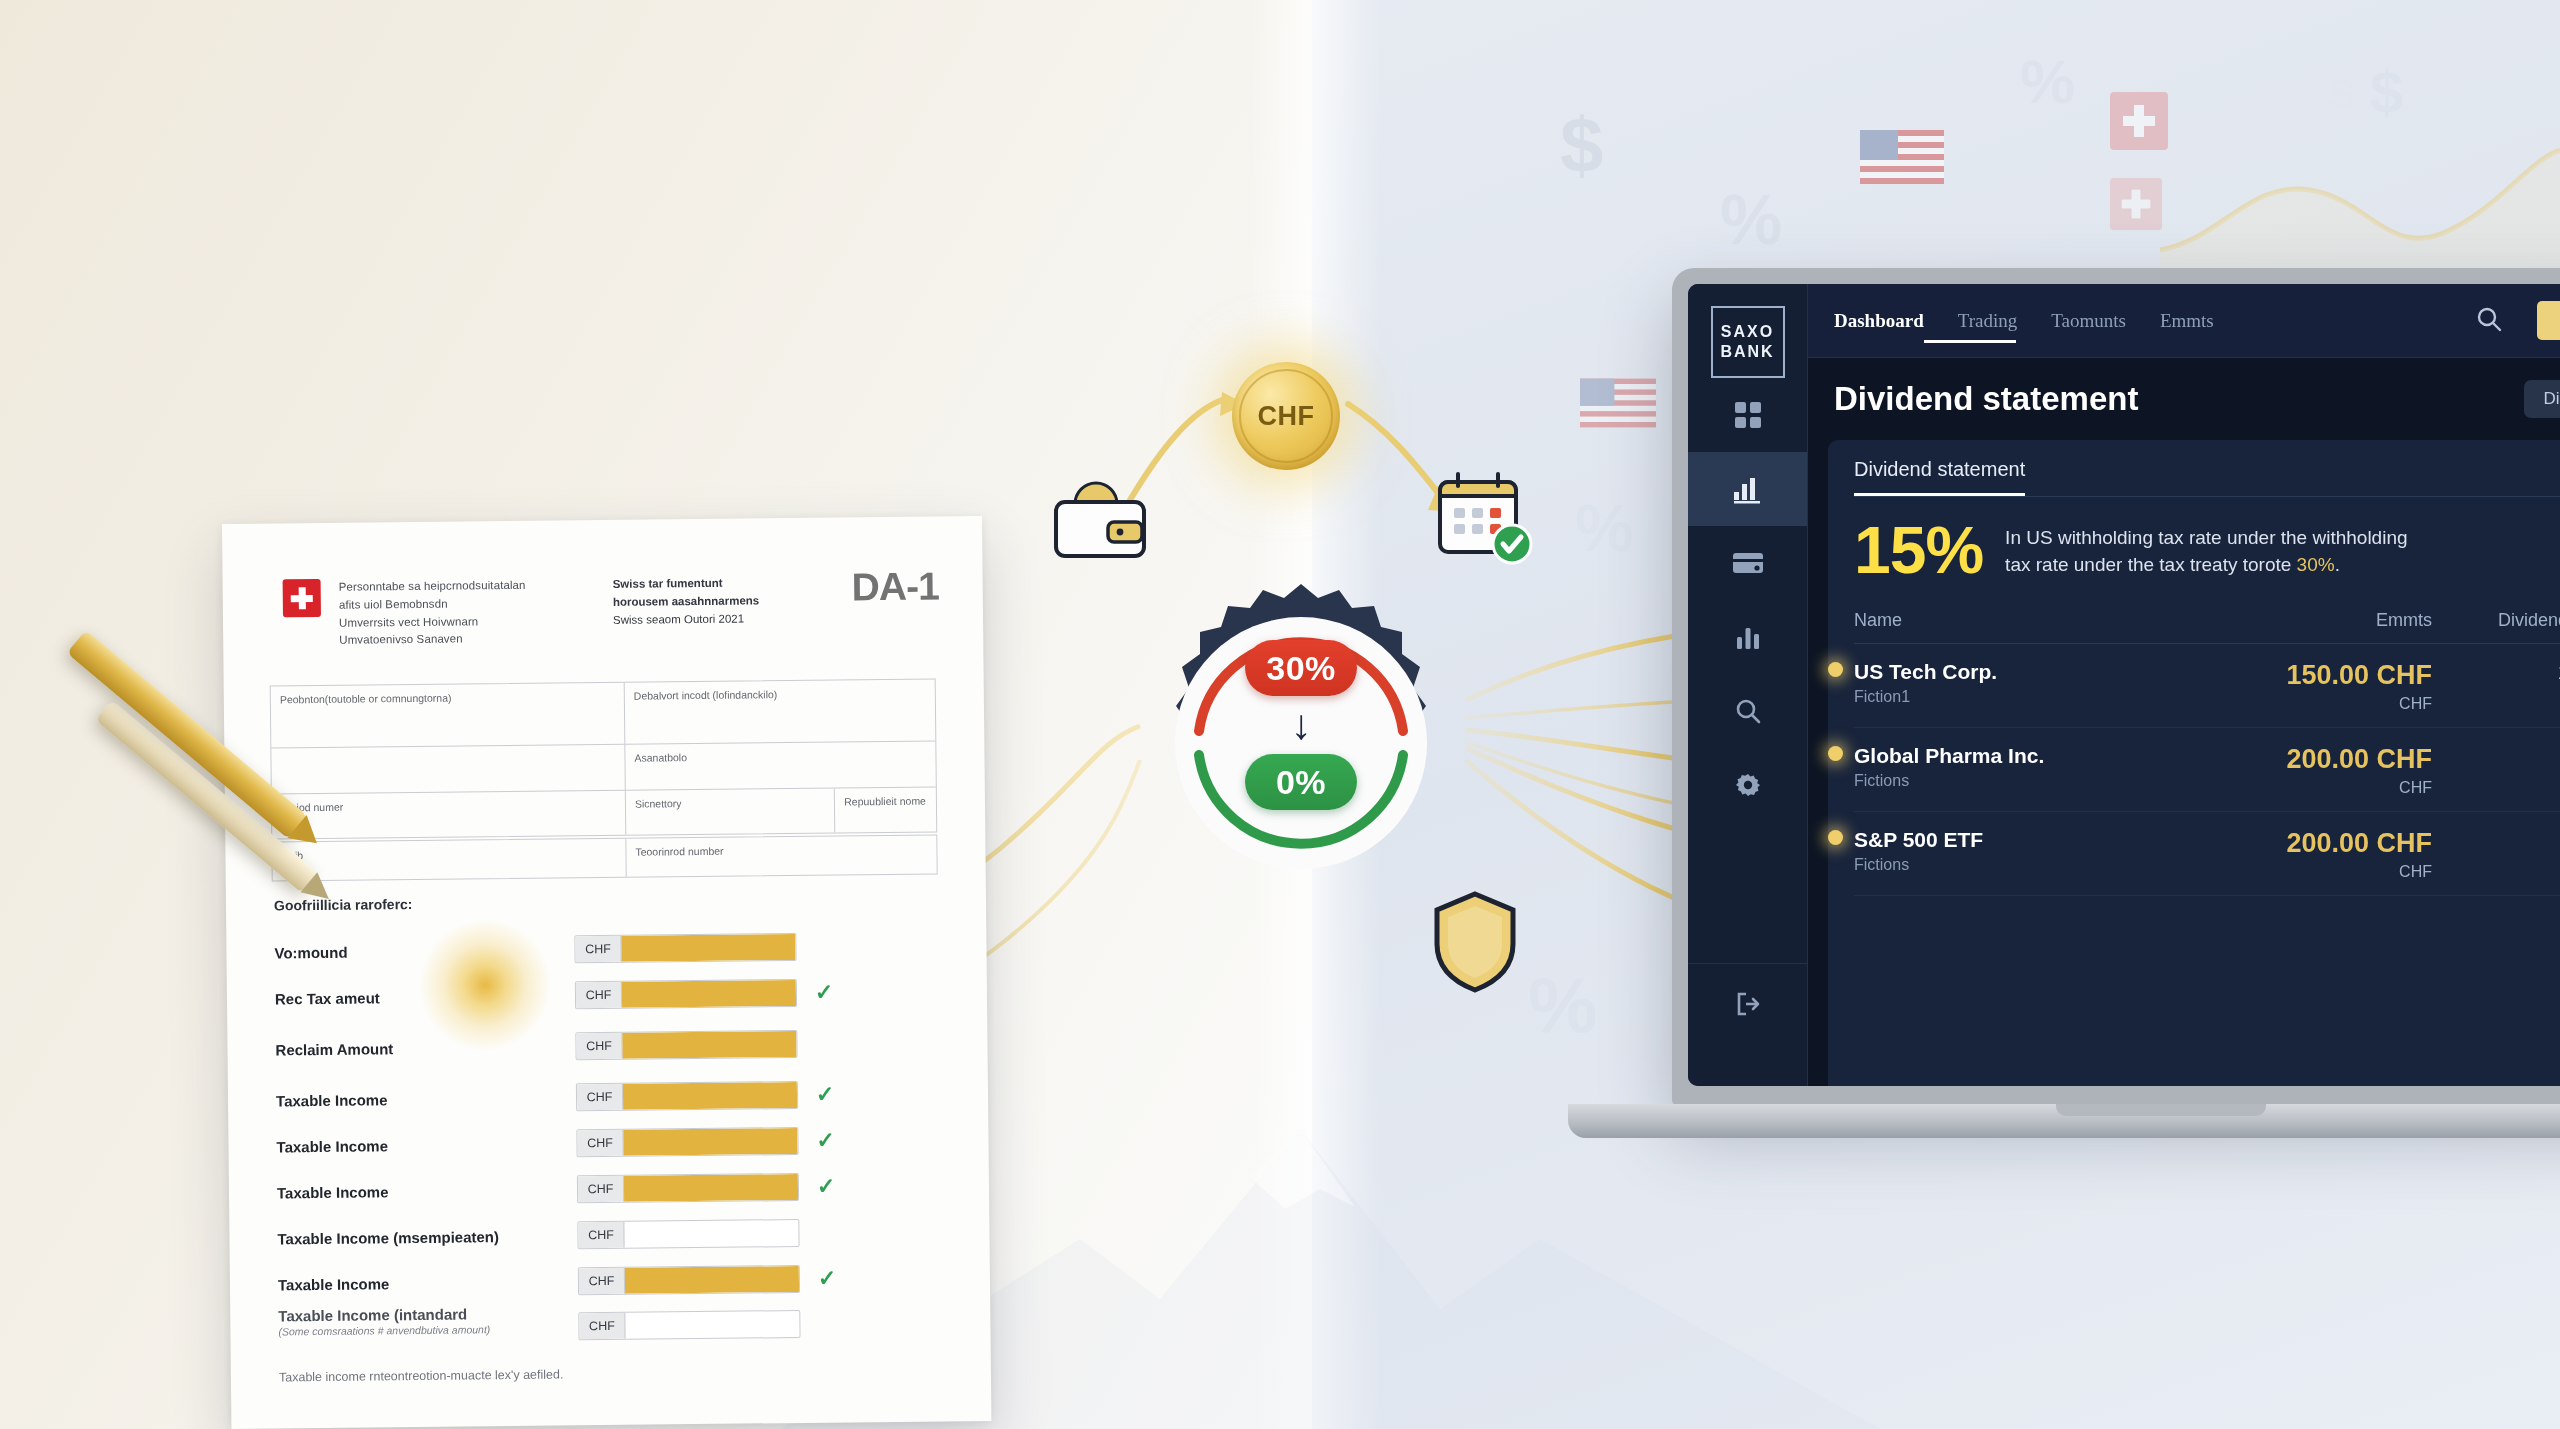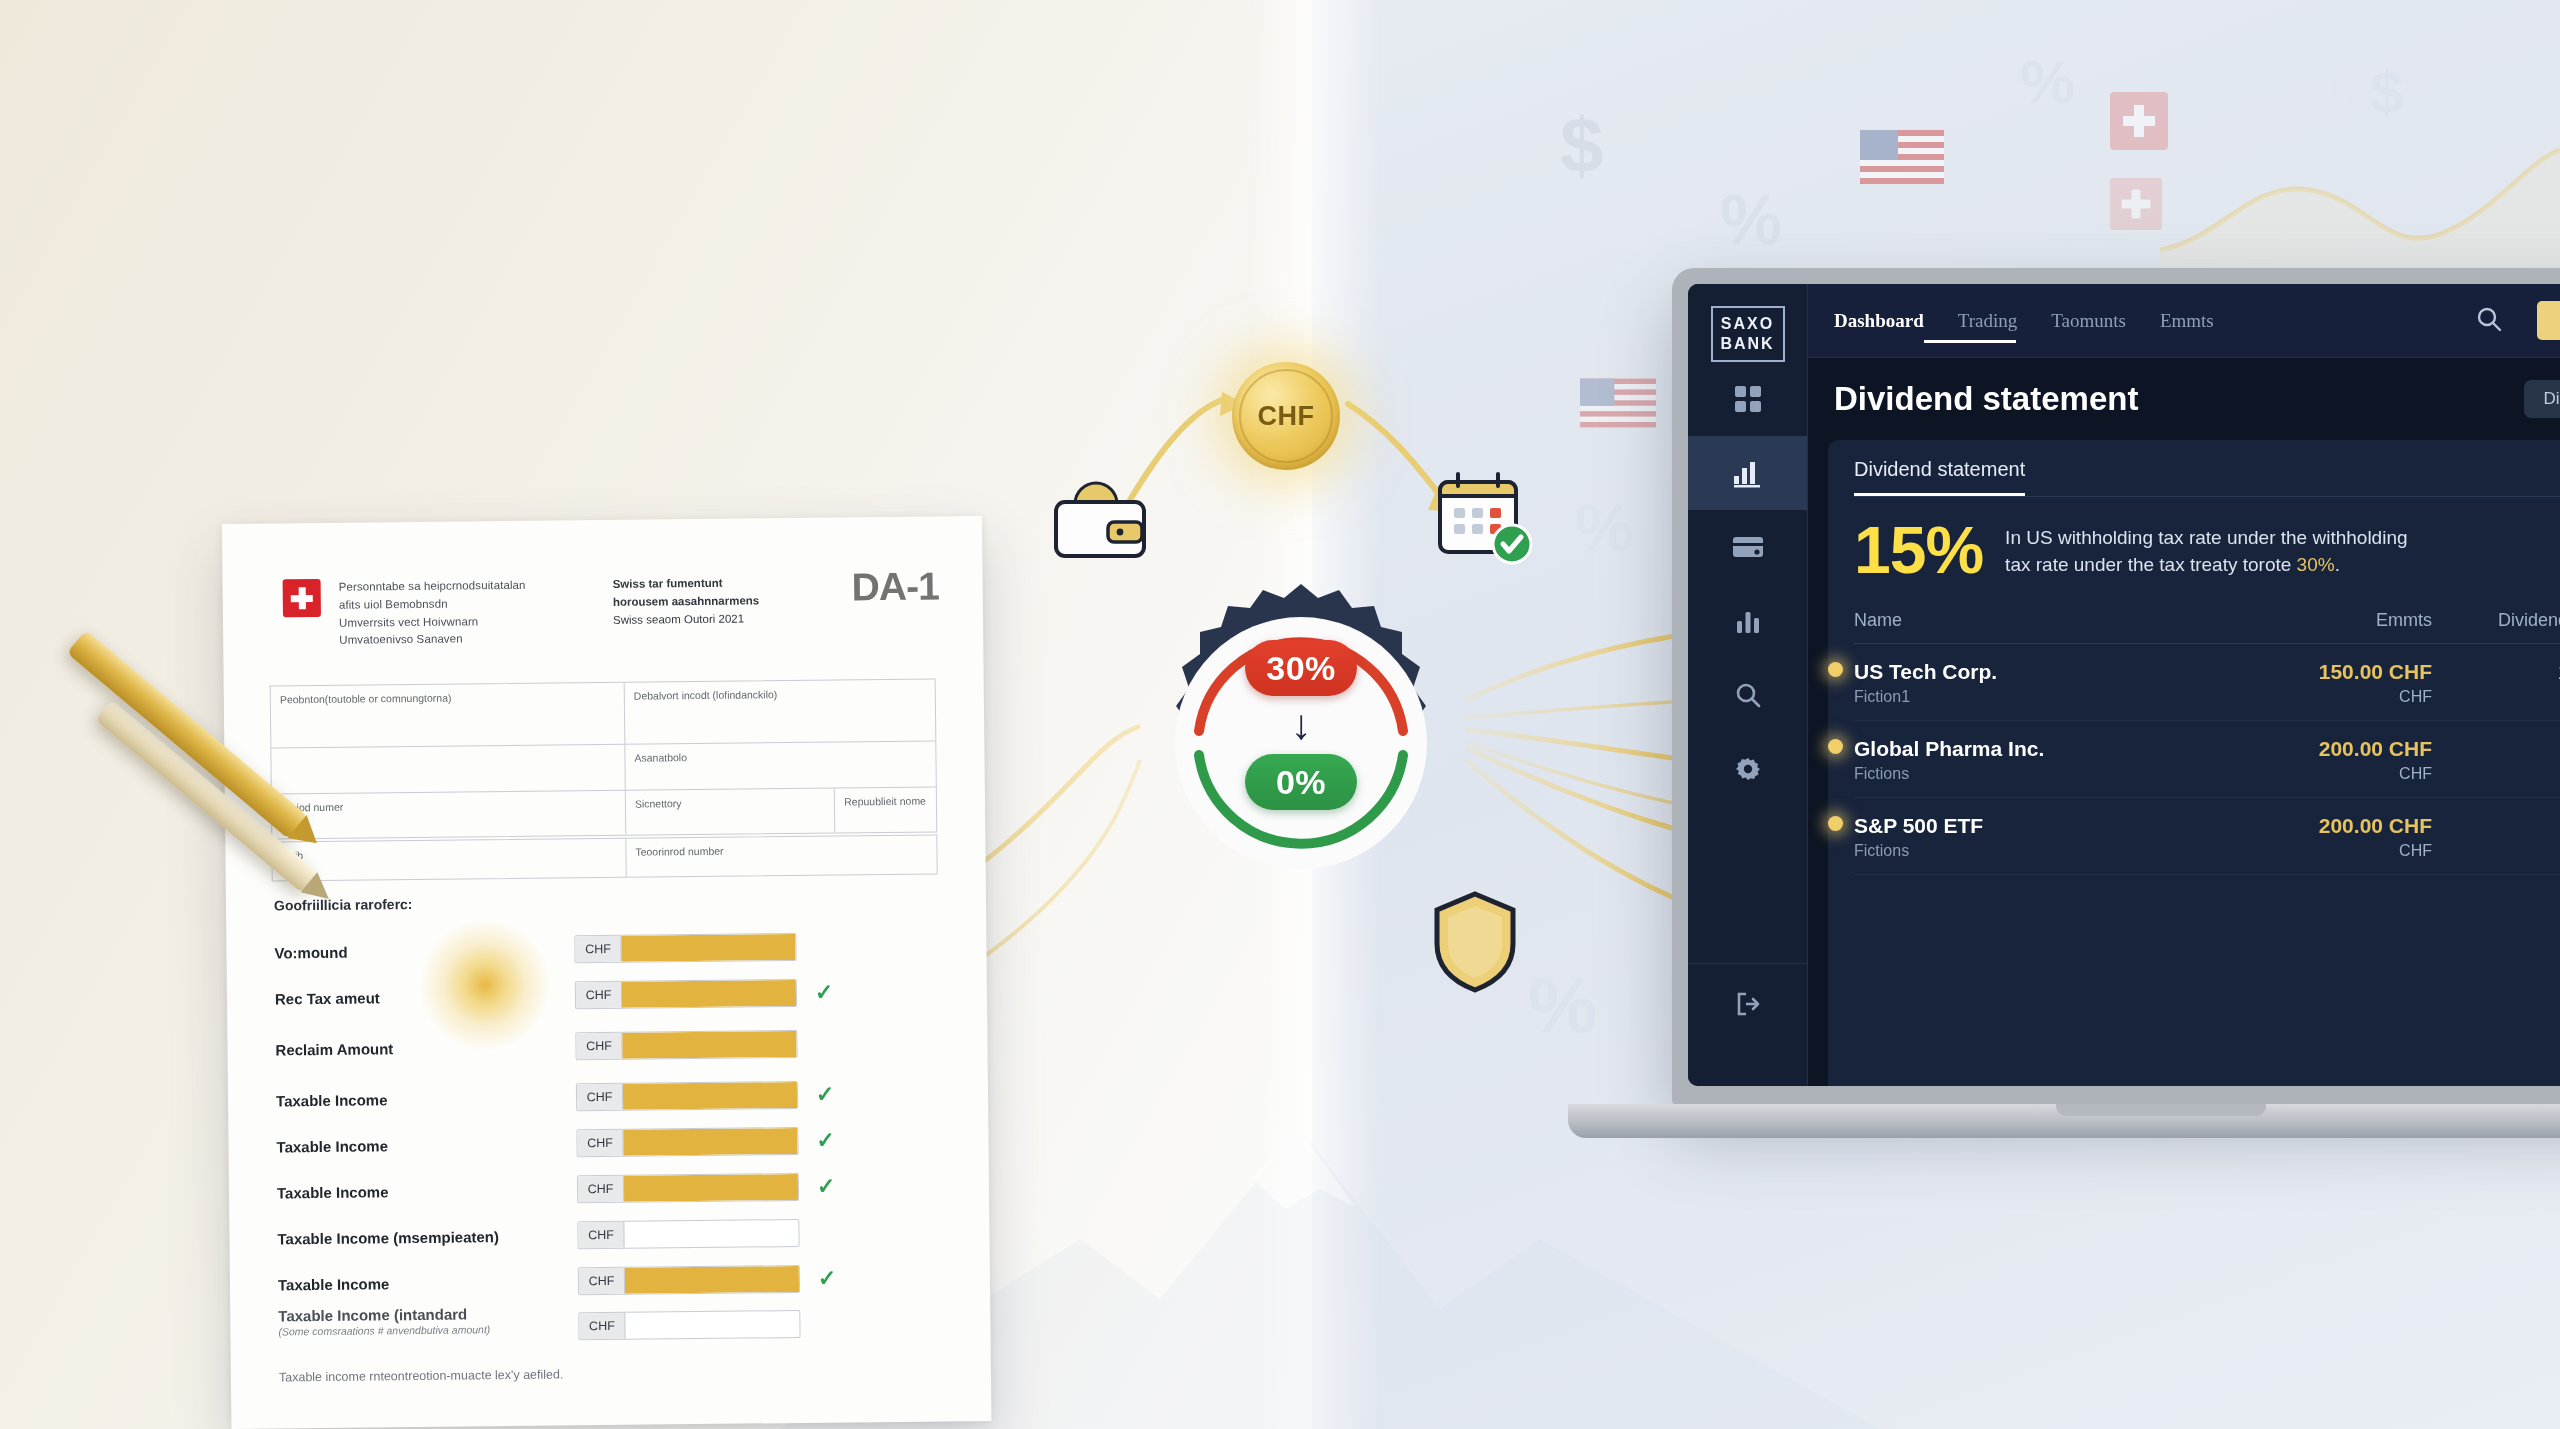--- a/index.html
+++ b/index.html
@@ -146,21 +146,21 @@
   .screen { width: 100%; height: 100%; background: #0d1524; border-radius: 10px; overflow: hidden; position: relative; }
   .base {
     position: absolute; left: -104px; top: 836px; width: 1186px; height: 34px;
     background: linear-gradient(180deg,#d6dade 0%, #b8bdc4 55%, #9aa0a8 100%);
     border-radius: 0 0 18px 18px;
   }
   .notch { position: absolute; left: 50%; top: 0; transform: translateX(-50%); width: 210px; height: 12px; background: #b4b9c0; border-radius: 0 0 10px 10px; }
 
   
   .dash-side { position: absolute; left: 0; top: 0; width: 120px; height: 100%; background: #151f33; border-right: 1px solid #22304a; }
-  .side-logo { margin: 22px auto 0; width: 74px; height: 56px; border: 2px solid #9fb0cc; display: flex; flex-direction: column; align-items: center; justify-content: center; color: #eef3fb; font-size: 16px; font-weight: 700; letter-spacing: 2px; line-height: 1.25; }
+  .side-logo { margin: 22px auto 0; width: 74px; height: 72px; border: 2px solid #9fb0cc; display: flex; flex-direction: column; align-items: center; justify-content: center; color: #eef3fb; font-size: 16px; font-weight: 700; letter-spacing: 2px; line-height: 1.25; }
   .side-ico { width: 100%; height: 74px; display: flex; align-items: center; justify-content: center; color: #93a2bb; }
   .side-ico.active { background: #2b3a54; color: #e6edf8; }
   .side-bottom { position: absolute; left: 0; bottom: 56px; width: 100%; border-top: 1px solid #22304a; padding-top: 14px; }
 
   .dash-main { position: absolute; left: 120px; top: 0; right: 0; bottom: 0; }
   .topbar { height: 74px; background: #16203a; display: flex; align-items: center; padding: 0 26px; gap: 34px; border-bottom: 1px solid #22304a; position: relative; }
   .navitem { color: #8f9fb8; font-size: 19px; font-family: Liberation Serif, serif; }
   .navitem.active { color: #fff; font-weight: 700; }
   .navitem.active:after { content:""; position:absolute; top: 56px; width: 92px; height: 3px; background: #fff; }
   .topbar .spacer { flex: 1; }
@@ -180,21 +180,21 @@
   .stat .txt { color: #dbe3ef; font-size: 19px; line-height: 1.42; max-width: 420px; padding-top: 6px; }
   .stat .txt .gold { color: #e6c35e; }
 
   .thead { display: flex; color: #9fb0c8; font-size: 18px; padding: 10px 0 12px; border-bottom: 1px solid #2b3a54; }
   .trow { display: flex; padding: 16px 0 14px; border-bottom: 1px solid #222f47; position: relative; }
   .c-name { flex: 1; }
   .c-amt { width: 230px; text-align: right; }
   .c-div { width: 190px; text-align: right; }
   .t-main { color: #fff; font-size: 21px; font-weight: 700; }
   .t-sub { color: #8b9bb4; font-size: 16px; margin-top: 4px; }
-  .a-main { color: #e6c35e; font-size: 21px; font-weight: 700; }
+  .a-main { color: #e6c35e; font-size: 27px; font-weight: 700; }
   .a-sub { color: #9fb0c8; font-size: 16px; margin-top: 4px; }
   .d-main { color: #fff; font-size: 21px; }
   .d-sub { font-size: 16px; margin-top: 4px; color: #d8b75a; }
 
   .dot { position: absolute; left: -26px; top: 18px; width: 15px; height: 15px; border-radius: 50%;
          background: #f0cf6b; box-shadow: 0 0 14px 5px rgba(240,207,107,.55); }
 </style>
 </head>
 <body>
 

